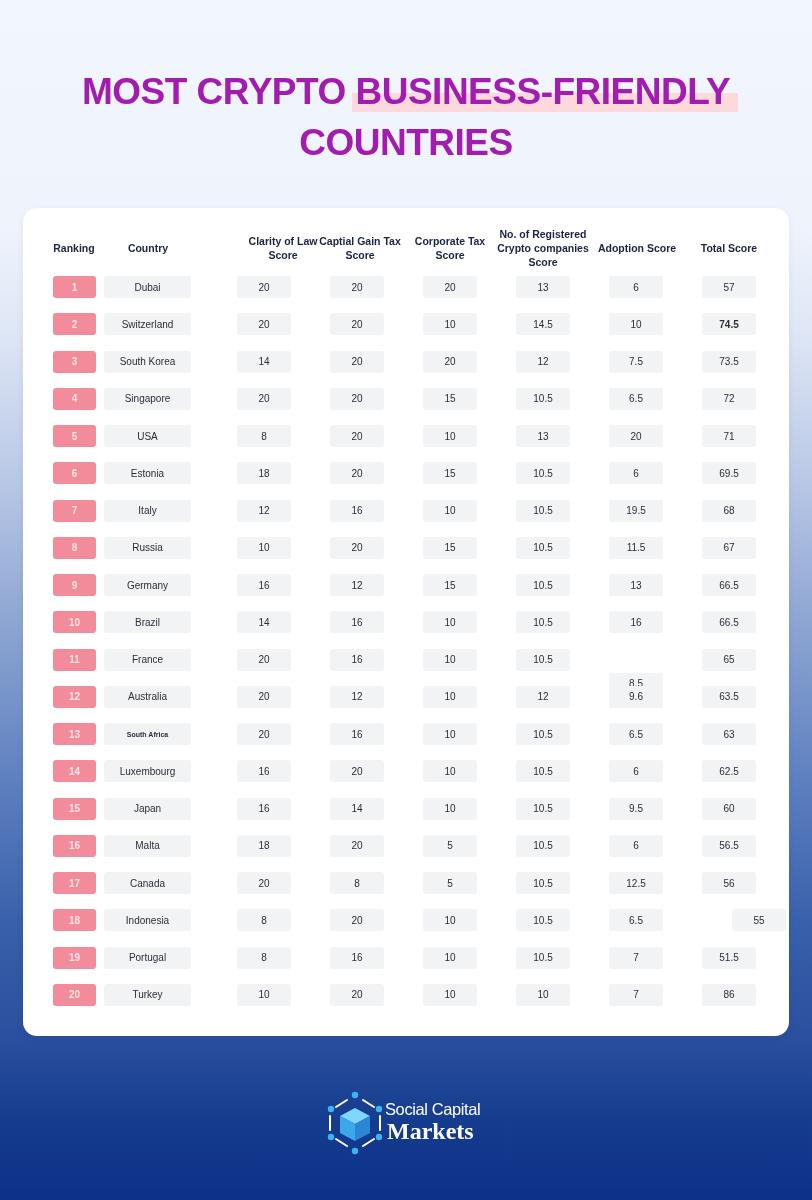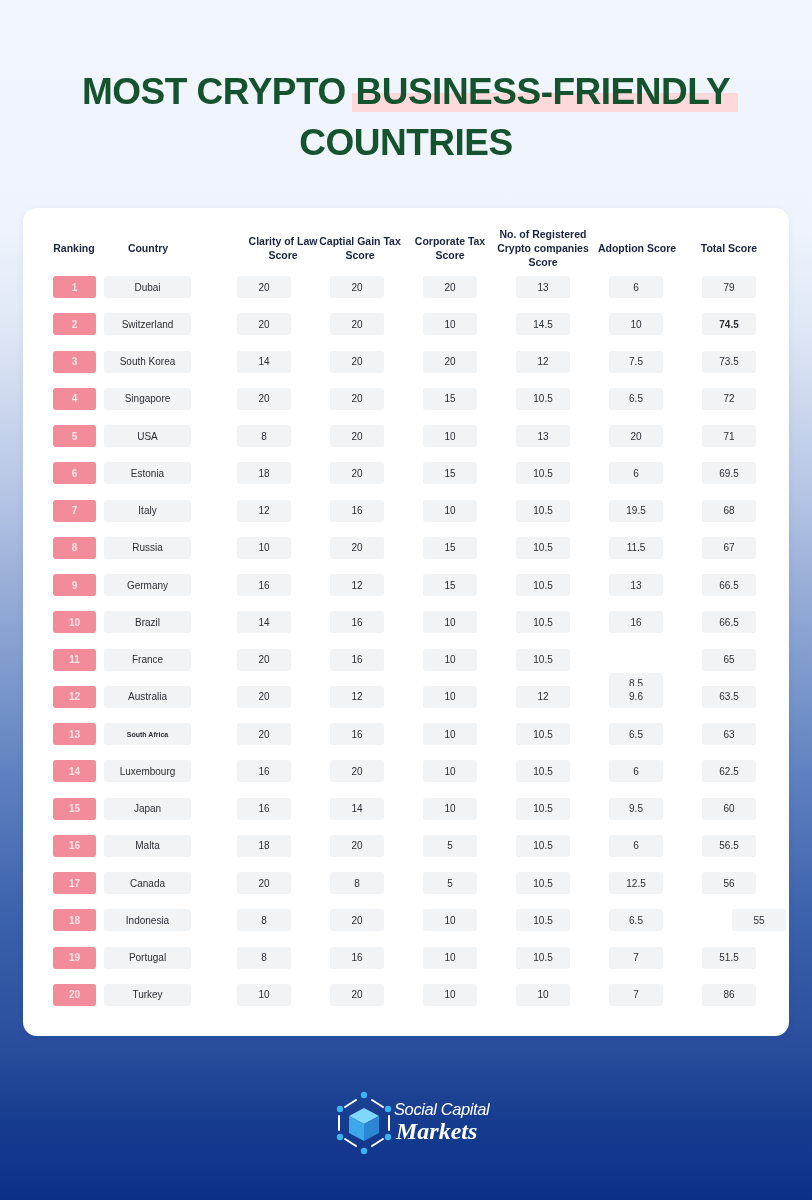--- a/index.html
+++ b/index.html
@@ -16,21 +16,21 @@
       #5e80c0 780px,
       #3a61ab 920px,
       #2a4f9e 1040px,
       #163c8f 1120px,
       #0c3087 1200px);
   }
   .title {
     position: absolute;
     left: 0; top: 66px; width: 812px;
     text-align: center;
-    color: #14532d;
+    color: #a21caf;
     font-weight: 700;
     font-size: 37px;
     line-height: 51px;
     letter-spacing: -0.5px;
   }
   .title .hl {
     position: relative;
     display: inline-block;
   }
   .title .hl::before {
@@ -82,22 +82,22 @@
   }
   .cell.rank {
     background: #f28c9a;
     color: #fde3e6;
     font-weight: 700;
   }
   .cell.country.small { font-size: 7px; font-weight: 700; }
 
   .logo {
     position: absolute;
-    left: 334px; top: 1090px;
-    width: 170px; height: 66px; font-style: italic;
+    left: 325px; top: 1090px;
+    width: 170px; height: 66px;
   }
   .logo .mark { position: absolute; left: 0; top: 0; width: 60px; height: 66px; }
   .logo .l1 {
     position: absolute; left: 60px; top: 10px;
     color: #ffffff; font-size: 16.5px; font-weight: 400;
     letter-spacing: -0.4px; white-space: nowrap;
   }
   .logo .l2 {
     position: absolute; left: 62px; top: 28px;
     color: #ffffff; font-family: "Liberation Serif", serif;
@@ -126,21 +126,21 @@
 
   <div id="rows">
       <div class="row" style="top: 68px;">
         <div class="cell rank" style="left: 30px; width: 43px;">1</div>
         <div class="cell country" style="left: 81px; width: 87px;">Dubai</div>
         <div class="cell " style="left: 214px; width: 54px;">20</div>
         <div class="cell " style="left: 307px; width: 54px;">20</div>
         <div class="cell " style="left: 400px; width: 54px;">20</div>
         <div class="cell " style="left: 493px; width: 54px;">13</div>
         <div class="cell " style="left: 586px; width: 54px;">6</div>
-        <div class="cell " style="left: 679px; width: 54px;">79</div>
+        <div class="cell " style="left: 679px; width: 54px;">57</div>
       </div>
       <div class="row" style="top: 105.25px;">
         <div class="cell rank" style="left: 30px; width: 43px;">2</div>
         <div class="cell country" style="left: 81px; width: 87px;">Switzerland</div>
         <div class="cell " style="left: 214px; width: 54px;">20</div>
         <div class="cell " style="left: 307px; width: 54px;">20</div>
         <div class="cell " style="left: 400px; width: 54px;">10</div>
         <div class="cell " style="left: 493px; width: 54px;">14.5</div>
         <div class="cell " style="left: 586px; width: 54px;">10</div>
         <div class="cell " style="left: 679px; width: 54px; font-weight: bold;">74.5</div>

